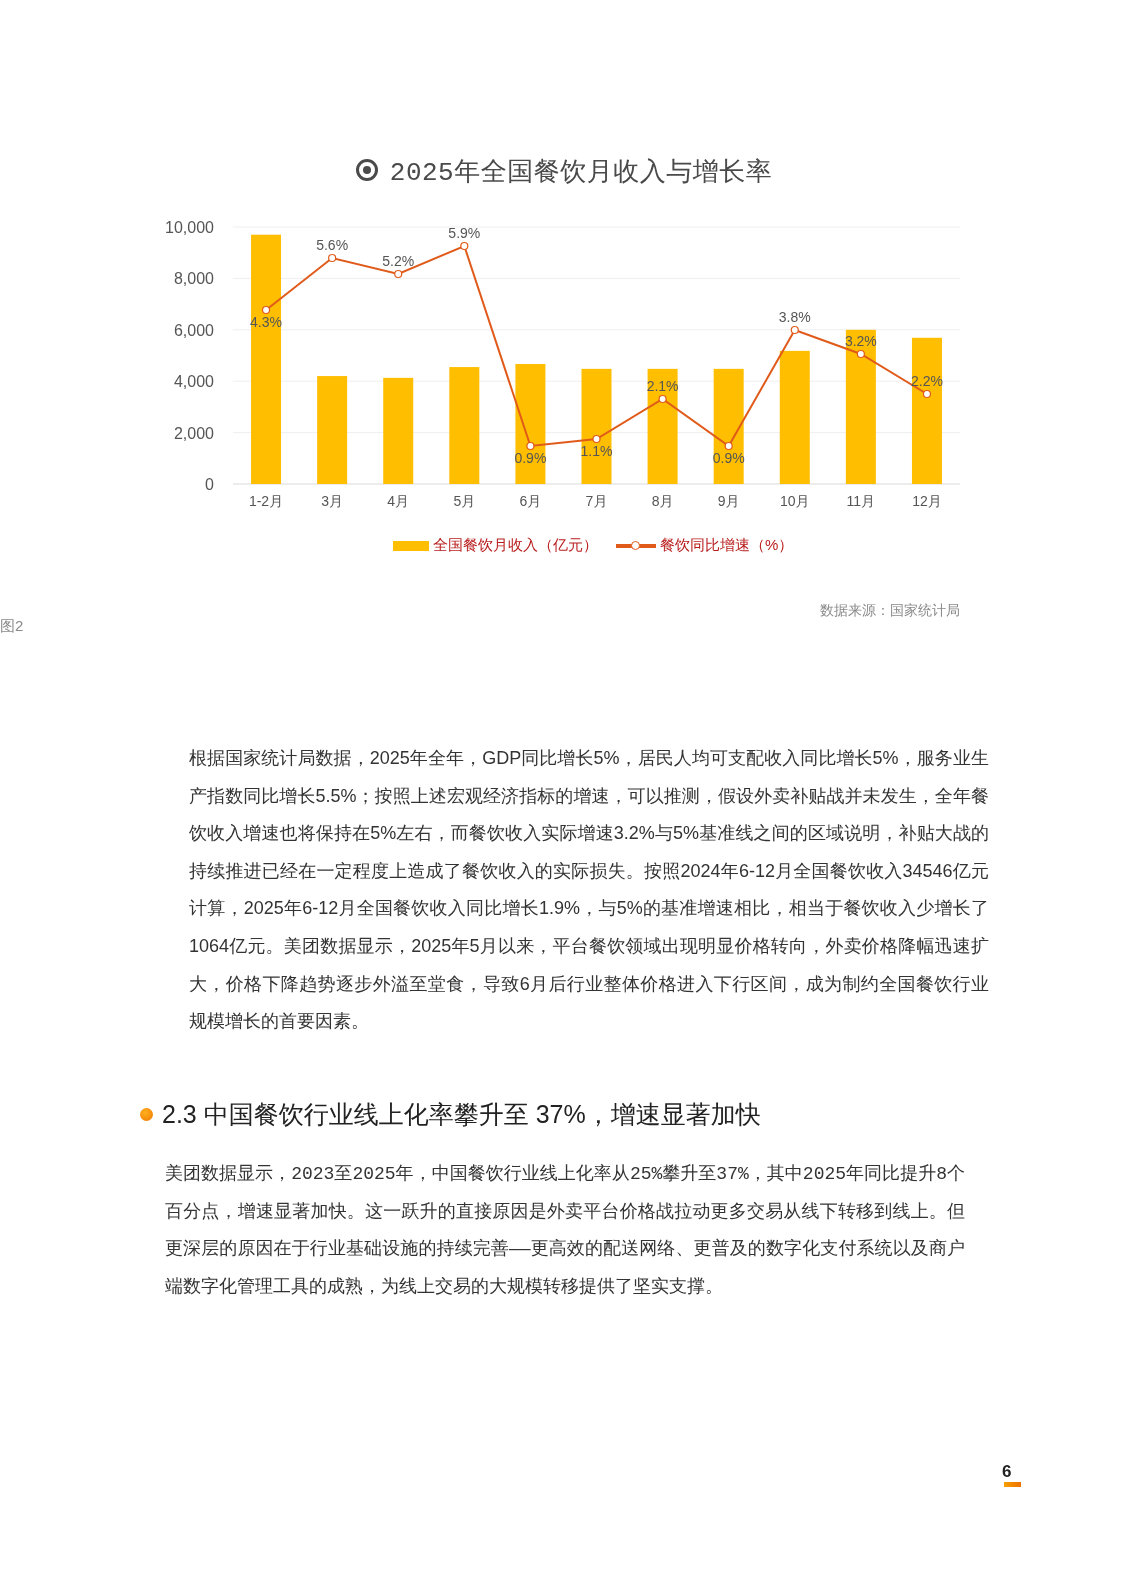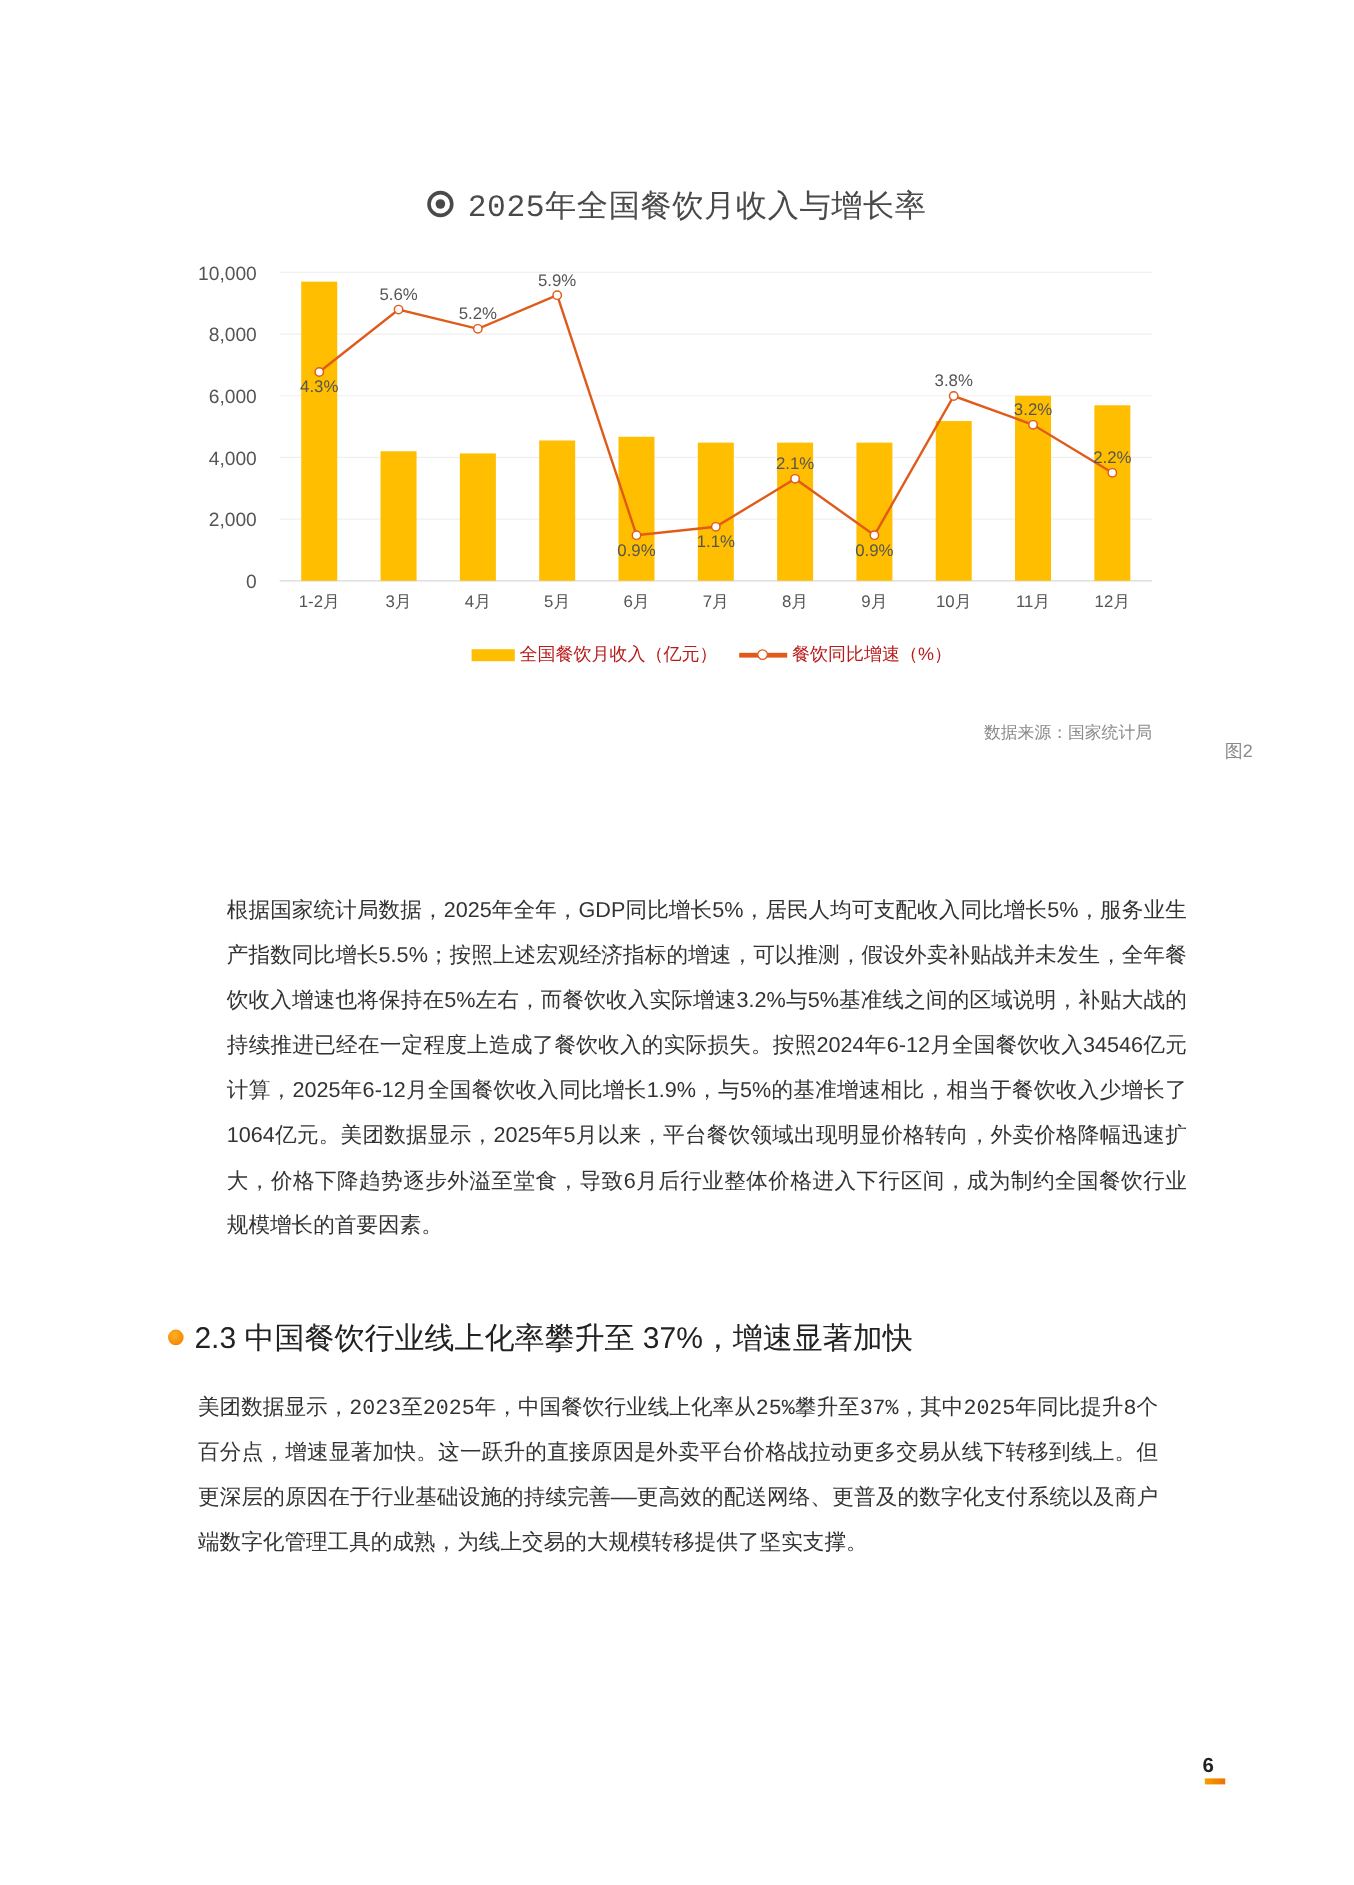--- a/index.html
+++ b/index.html
@@ -10,21 +10,21 @@
   .chart-title .target-icon { display: inline-block; width: 16px; height: 16px; border: 3px solid #4a4a4a;
          border-radius: 50%; position: relative; vertical-align: -1px; margin-right: 12px; }
   .chart-title .target-icon::after { content: ""; position: absolute; left: 4px; top: 4px; width: 8px; height: 8px;
          background: #4a4a4a; border-radius: 50%; }
   #chart-svg { position: absolute; left: 0; top: 200px; }
   .legend { position: absolute; top: 536px; left: 393px; font-size: 15px; color: #b91c1c; display: flex; align-items: center; }
   .legend .bar-swatch { width: 36px; height: 10px; background: #FFBE00; display: inline-block; margin-right: 4px; }
   .legend .line-swatch { width: 40px; height: 4px; background: #E05A1A; display: inline-block; margin-right: 4px; position: relative; margin-left: 18px; }
   .legend .line-swatch::after { content: ""; position: absolute; left: 15px; top: -3px; width: 7px; height: 7px; border-radius: 50%; background: #fff; border: 1px solid #E05A1A; }
   .source { position: absolute; top: 582px; right: 168px; font-size: 14px; color: #8a8a8a; margin-top: 20px; }
-  .fig-caption { position: absolute; top: 617px; left: 0; width: 1044px; text-align: right; font-size: 15px; color: #8a8a8a; }
+  .fig-caption { position: absolute; top: 617px; left: 0; width: 1044px; text-align: left; font-size: 15px; color: #8a8a8a; }
   .para { position: absolute; left: 165px; width: 800px; font-size: 18px; line-height: 37.6px; color: #333333; text-align: justify; }
   .p1 { top: 740px; margin-left: 24px; }
   .section-heading { position: absolute; top: 1098px; left: 140px; font-size: 25px; color: #222222; display: flex; align-items: center; }
   .section-heading .bullet-icon { width: 13px; height: 13px; border-radius: 50%;
         background: radial-gradient(circle at 40% 35%, #FFB020, #F07800); margin-right: 9px; }
   .p2 { top: 1156px; font-family: Liberation Mono, monospace; }
   .page-number { position: absolute; top: 1462px; left: 1002px; font-size: 17px; font-weight: bold; color: #222; }
   .page-underline { position: absolute; top: 1482px; left: 1004px; width: 17px; height: 5px;
         background: linear-gradient(90deg, #F5A000, #F07000); }
 </style>

